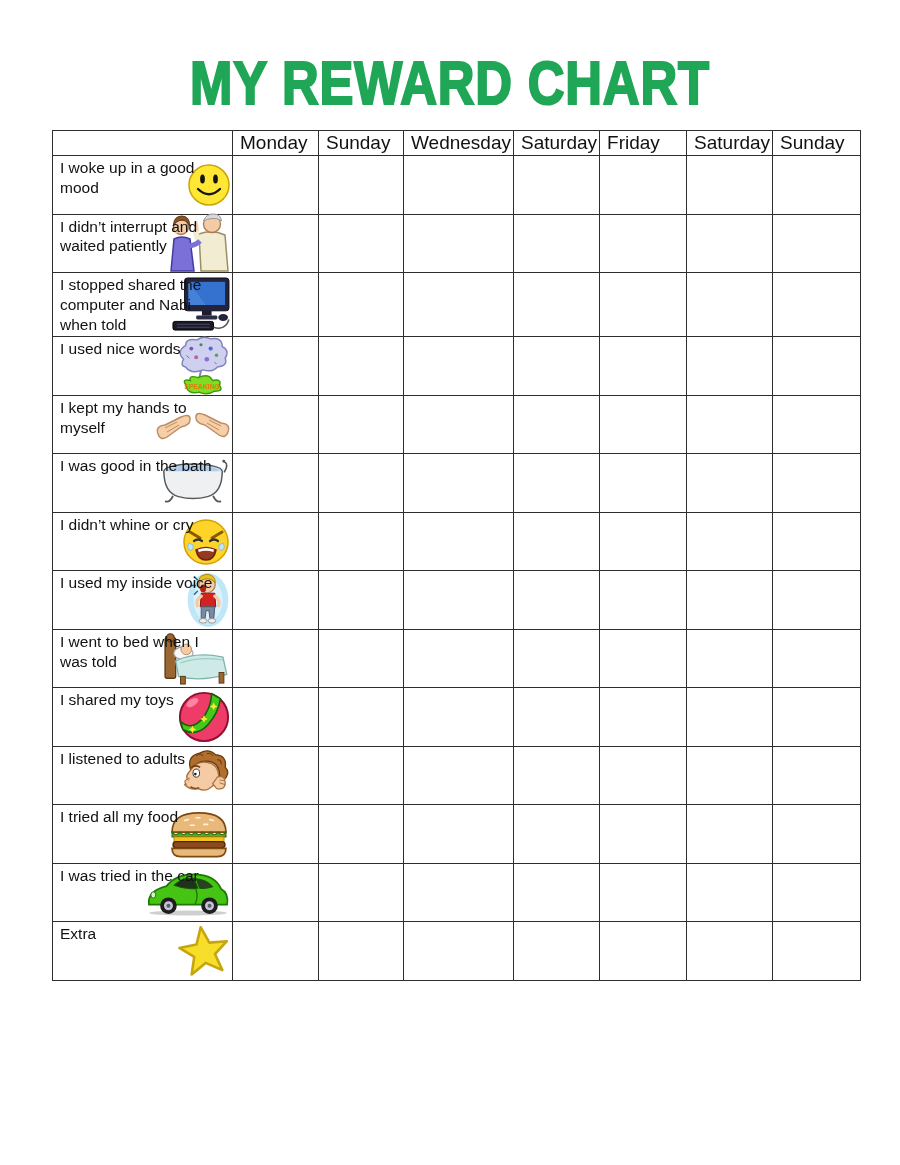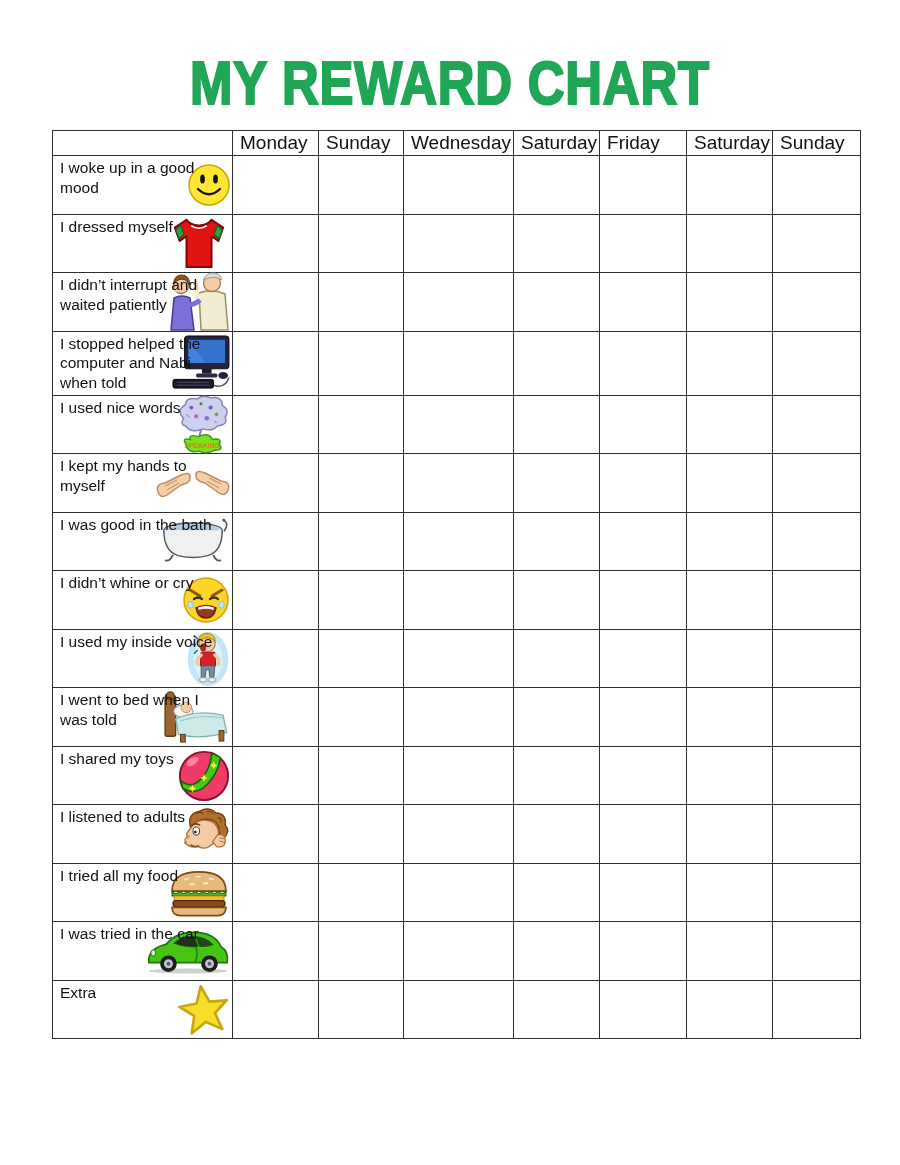--- a/index.html
+++ b/index.html
@@ -79,39 +79,20 @@
         <td class="day-cell"></td>
         <td class="day-cell"></td>
         <td class="day-cell"></td>
         <td class="day-cell"></td>
         <td class="day-cell"></td>
         <td class="day-cell"></td>
         <td class="day-cell"></td>
       </tr>
       <tr>
         <td class="label-cell">
-          <span class="lbl">I dressed myself</span>
-          <span class="icn"><svg width="64" height="56" viewBox="0 0 64 58">
-<path d="M19 5 C25 13 39 13 45 5 L57 13 L52 27 L45 22 L45 54 L19 54 L19 22 L12 27 L7 13 Z" fill="#e11414" stroke="#7e0606" stroke-width="2" stroke-linejoin="round"></path>
-<path d="M7.8 15.5 L11 24.5 L16.5 20.5 L13 10.5 Z" fill="#2f9e44" stroke="#145c22" stroke-width="1.2"></path>
-<path d="M56.2 15.5 L53 24.5 L47.5 20.5 L51 10.5 Z" fill="#2f9e44" stroke="#145c22" stroke-width="1.2"></path>
-<path d="M19 5 C25 13 39 13 45 5" fill="none" stroke="#7e0606" stroke-width="2"></path>
-<path d="M24 11 C28 14.5 36 14.5 40 11" fill="none" stroke="#ffffff" stroke-width="1.6"></path>
-            </svg></span>
-        </td>
-        <td class="day-cell"></td>
-        <td class="day-cell"></td>
-        <td class="day-cell"></td>
-        <td class="day-cell"></td>
-        <td class="day-cell"></td>
-        <td class="day-cell"></td>
-        <td class="day-cell"></td>
-      </tr>
-      <tr>
-        <td class="label-cell">
           <span class="lbl">I didn’t interrupt and waited patiently</span>
           <span class="icn"><svg width="66" height="62" viewBox="0 0 66 62">
 <path d="M34 22 Q47 17 60 23 L63 59 L36 59 Z" fill="#f2ecd2" stroke="#9a8e64" stroke-width="1.5"></path>
 <path d="M37 30 Q30 26 31 17" fill="none" stroke="#f2ecd2" stroke-width="6"></path>
 <path d="M32 17 L31 11" stroke="#f5cba6" stroke-width="3.4" stroke-linecap="round"></path>
 <circle cx="47" cy="12" r="8.5" fill="#f5cba6" stroke="#a97a52" stroke-width="1.3"></circle>
 <path d="M38.5 9 Q41 1.5 49 2 Q56 2.5 56.5 9 Q52 5.5 47 6.5 Q42 7 38.5 9 Z" fill="#d9d9d9" stroke="#9a9a9a" stroke-width="1"></path>
 <path d="M9 27 Q17 23 25 27 L29 59 L6 59 Z" fill="#7b6fd8" stroke="#473a9e" stroke-width="1.5"></path>
 <path d="M24 34 Q31 33 35 29" fill="none" stroke="#7b6fd8" stroke-width="5"></path>
 <circle cx="16" cy="15" r="7.5" fill="#f5cba6" stroke="#a97a52" stroke-width="1.3"></circle>
@@ -122,21 +103,21 @@
         <td class="day-cell"></td>
         <td class="day-cell"></td>
         <td class="day-cell"></td>
         <td class="day-cell"></td>
         <td class="day-cell"></td>
         <td class="day-cell"></td>
         <td class="day-cell"></td>
       </tr>
       <tr>
         <td class="label-cell">
-          <span class="lbl">I stopped helped the computer and Nabi when told</span>
+          <span class="lbl">I stopped shared the computer and Nabi when told</span>
           <span class="icn"><svg width="62" height="56" viewBox="0 0 64 58">
 <rect x="16" y="1" width="46" height="34" rx="3" fill="#23233c" stroke="#0c0c18"></rect>
 <rect x="20" y="5" width="38" height="24" fill="#3572cf"></rect>
 <path d="M20 5 L38 29 L20 29 Z" fill="#4f8ce0" opacity="0.6"></path>
 <rect x="34" y="35" width="10" height="5" fill="#1c1c2e"></rect>
 <rect x="28" y="40" width="22" height="4" rx="1.5" fill="#2c2c44"></rect>
 <rect x="4" y="46" width="42" height="9" rx="2" fill="#1a1a28" stroke="#000"></rect>
 <line x1="8" y1="49" x2="42" y2="49" stroke="#4a4a62"></line>
 <line x1="8" y1="52" x2="42" y2="52" stroke="#4a4a62"></line>
 <path d="M46 52 Q58 56 62 44" fill="none" stroke="#555" stroke-width="1.5"></path>

